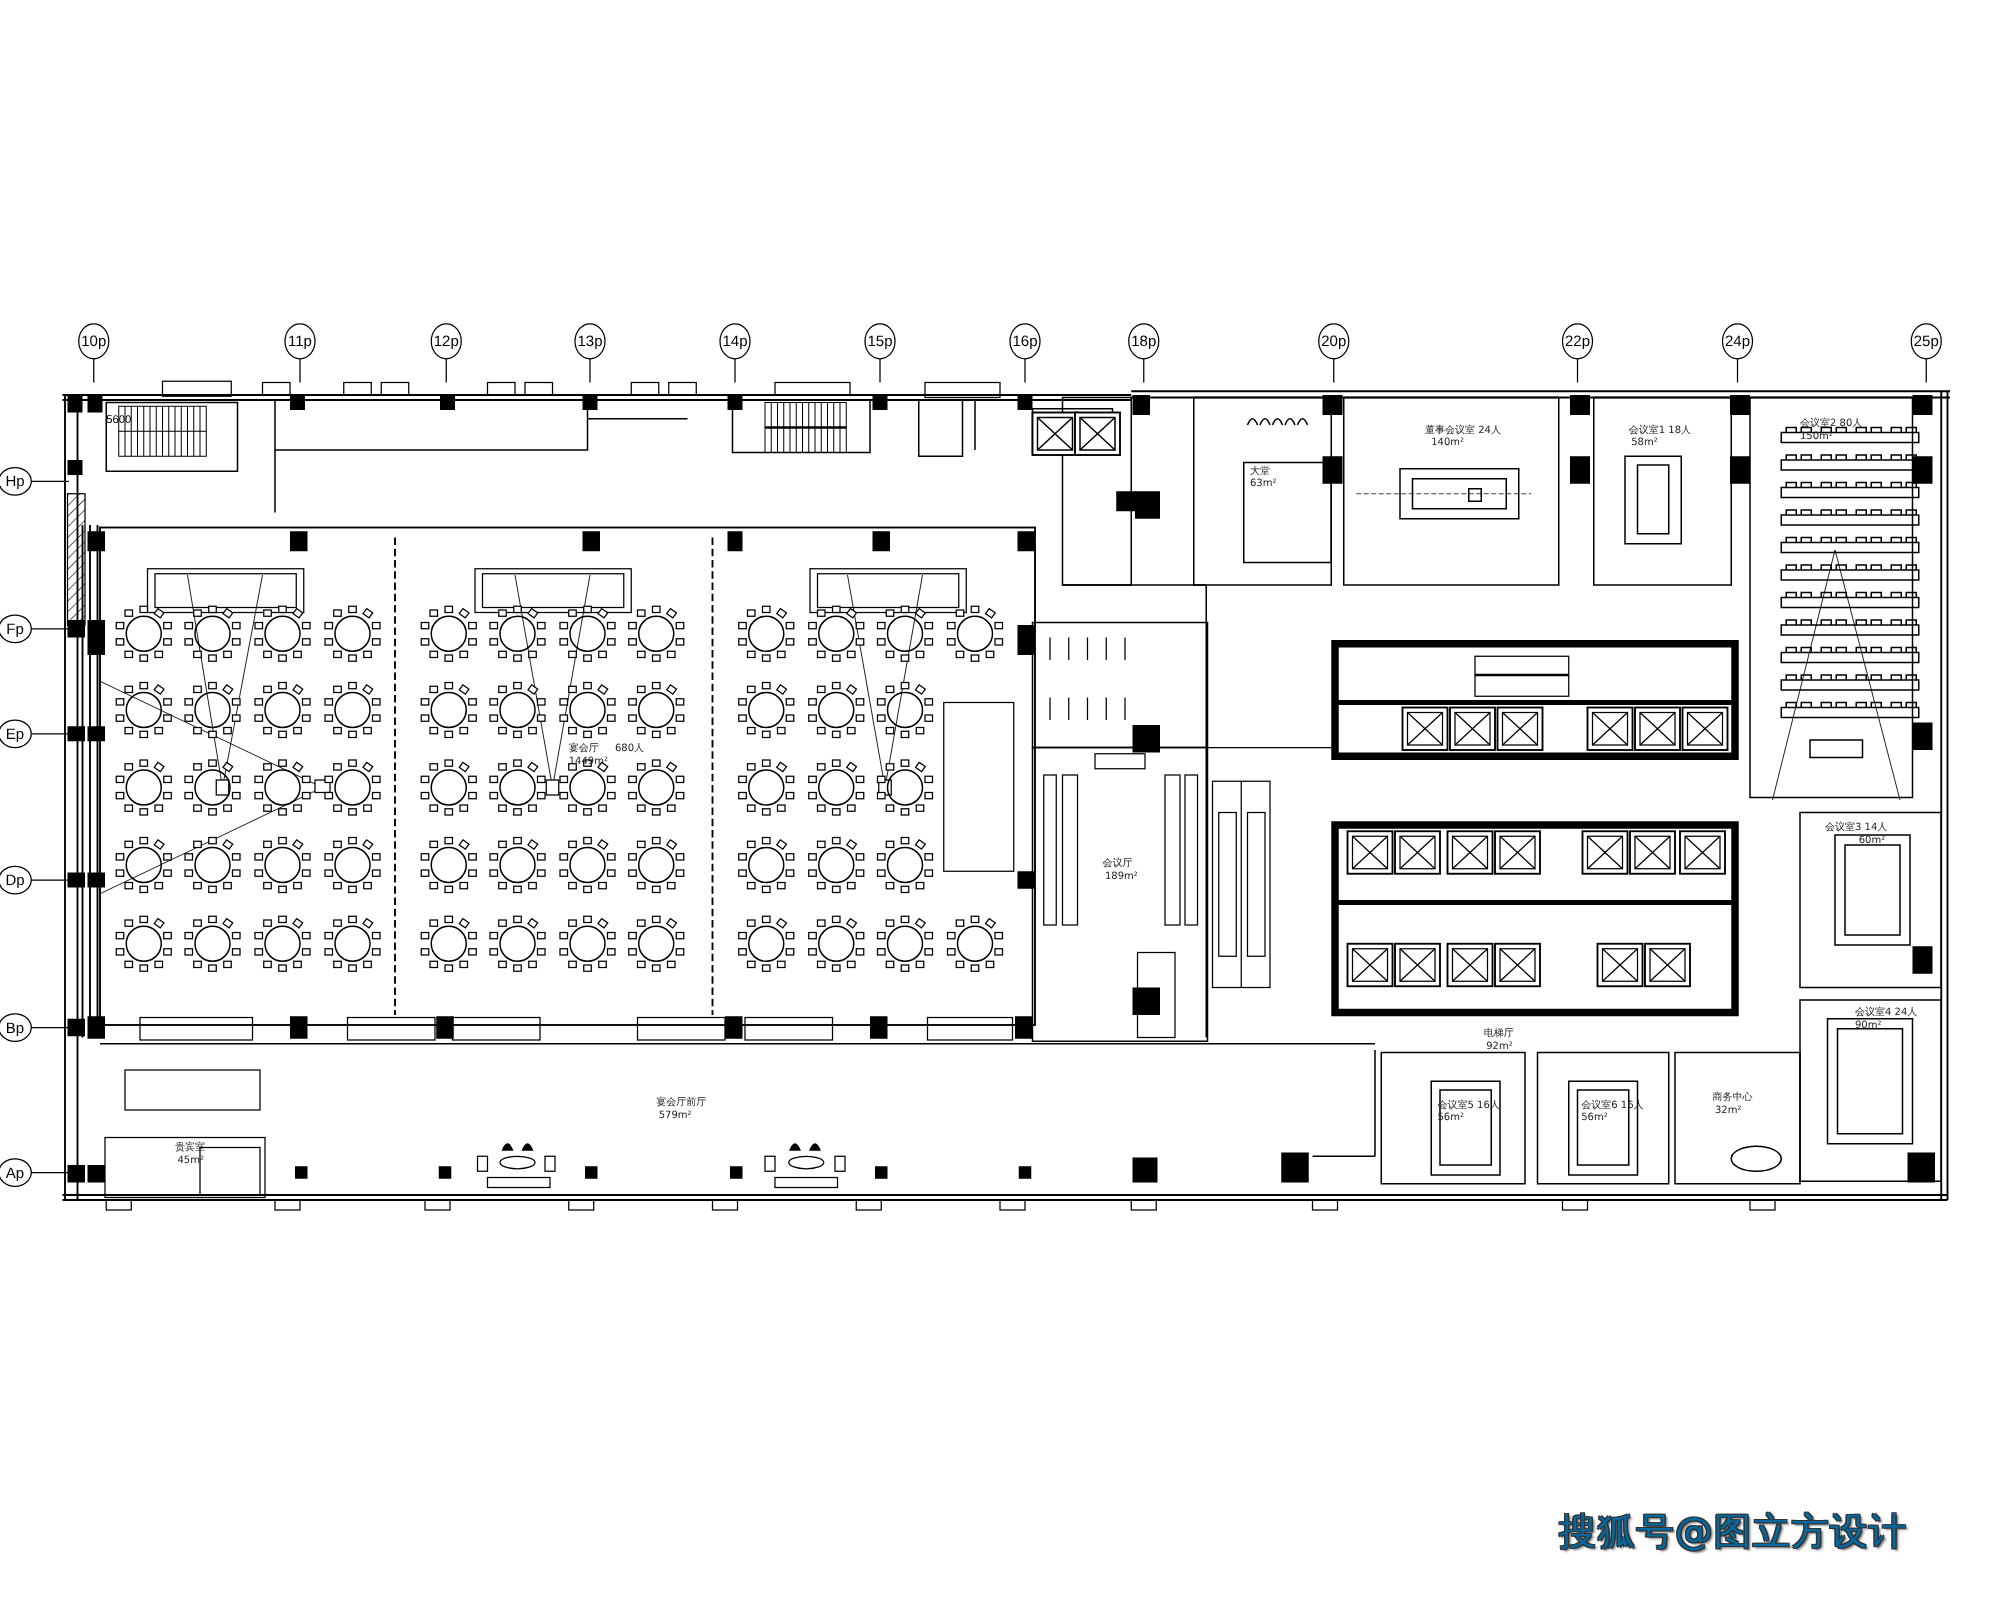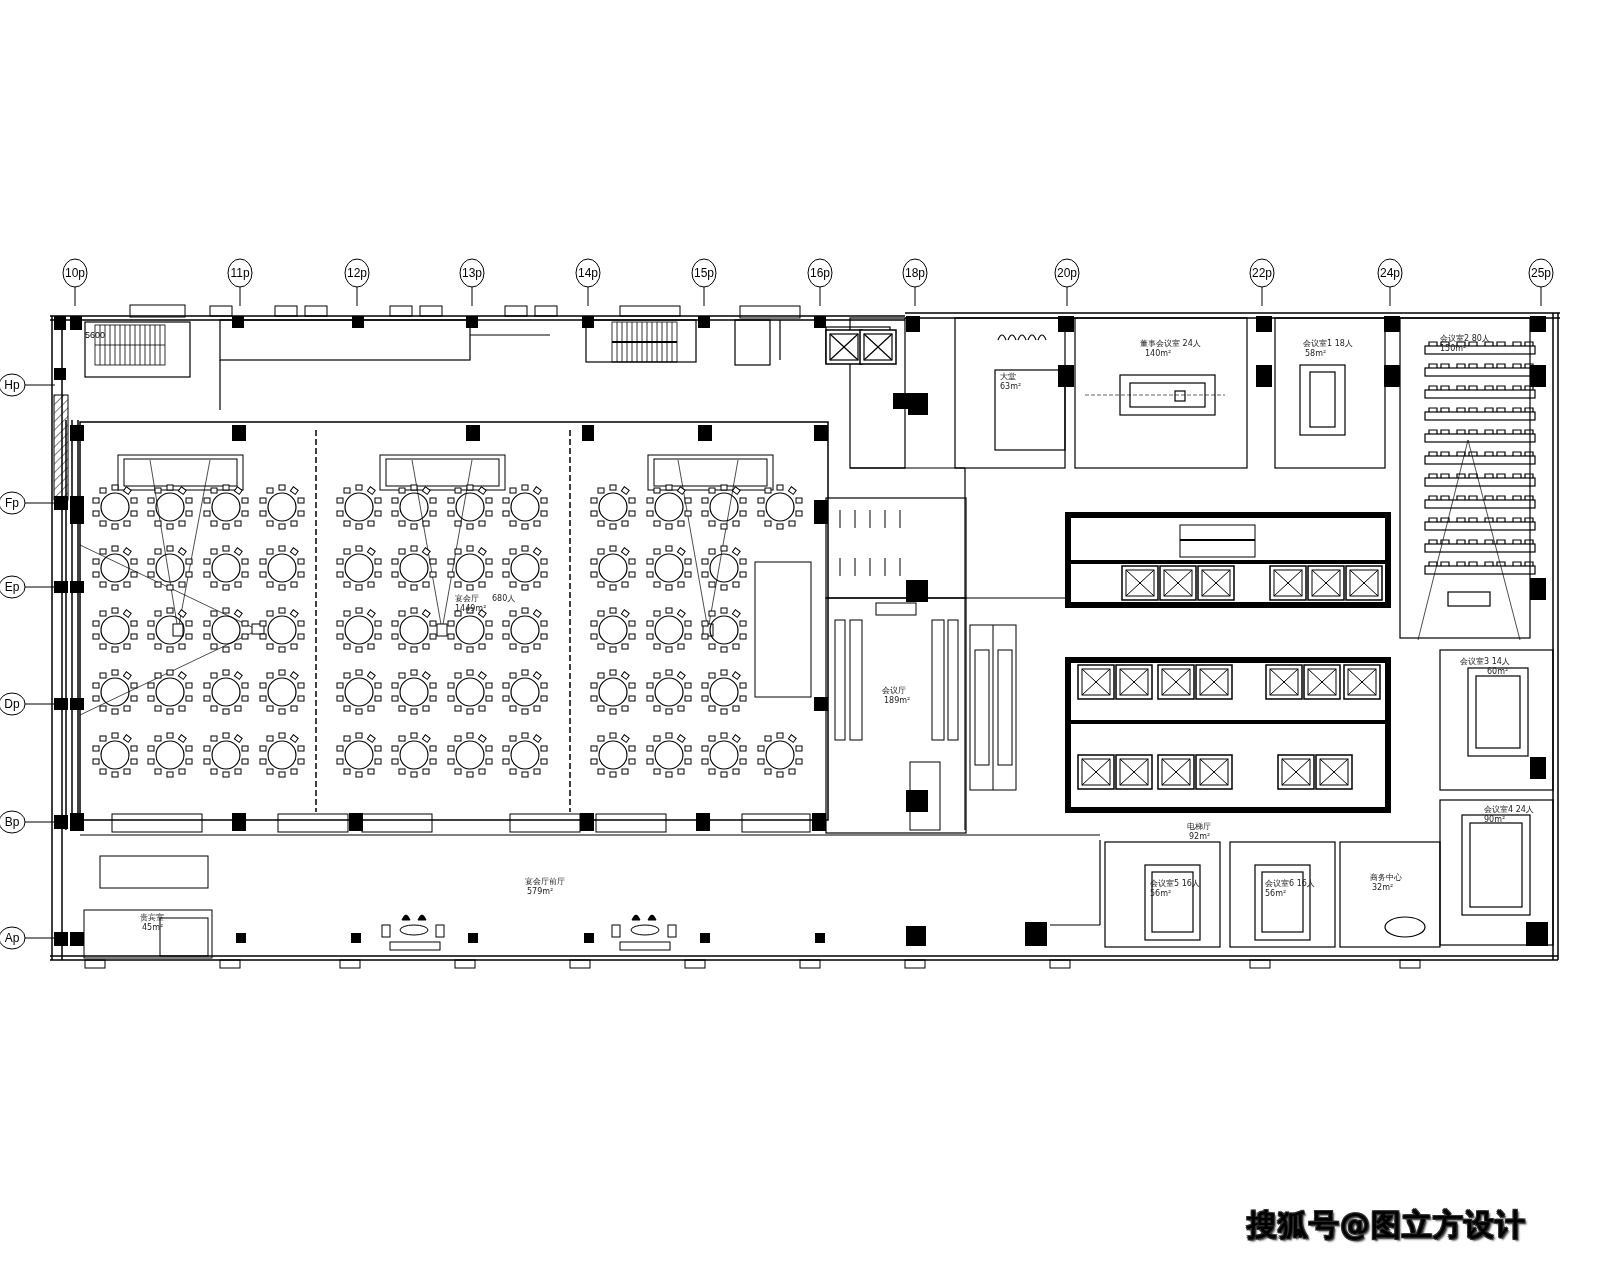--- a/index.html
+++ b/index.html
@@ -1,21 +1,21 @@
 <!DOCTYPE html>
 <html><head>
 <meta charset="utf-8">
 <style>
   html,body{margin:0;padding:0;background:#ffffff;}
   body{width:1600px;height:1280px;position:relative;overflow:hidden;font-family:"DejaVu Sans",sans-serif;}
   #plan{position:absolute;left:0;top:0;width:1600px;height:1280px;}
   .grid-label{font-family:"Liberation Sans",sans-serif;font-size:12px;fill:#000;}
   .room-label{font-family:"DejaVu Sans",sans-serif;font-size:8px;fill:#222;}
   .dim{font-family:"Liberation Sans",sans-serif;font-size:9px;fill:#000;}
-  #watermark{position:absolute;left:1247px;top:1205px;font-family:"DejaVu Sans",sans-serif;font-size:30px;font-weight:bold;color:#000000;
+  #watermark{position:absolute;left:1247px;top:1205px;font-family:"DejaVu Sans",sans-serif;font-size:30px;font-weight:normal;color:#0369a1;
     text-shadow:1px 1px 0 #333,-1px -1px 0 #333,1px -1px 0 #333,-1px 1px 0 #333,2px 2px 2px #555;letter-spacing:1px;}
 </style>
 </head>
 <body>
 
 <svg id="plan" viewBox="0 0 1600 1280" xmlns="http://www.w3.org/2000/svg">
   <defs>
     <pattern id="hatch" width="6" height="6" patternUnits="userSpaceOnUse" patternTransform="rotate(45)">
       <line x1="0" y1="0" x2="0" y2="6" stroke="#000" stroke-width="1"></line>
     </pattern>

